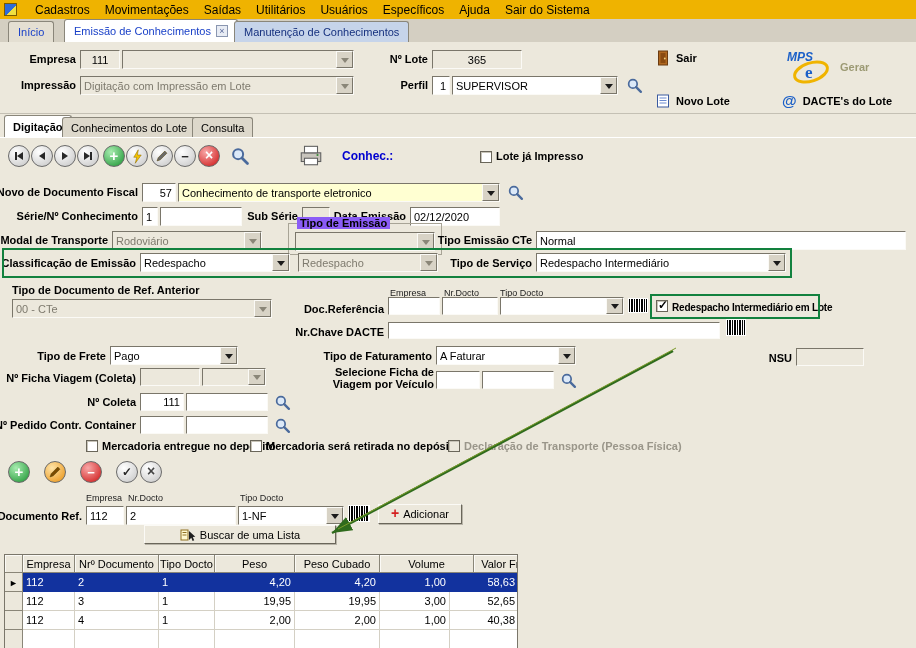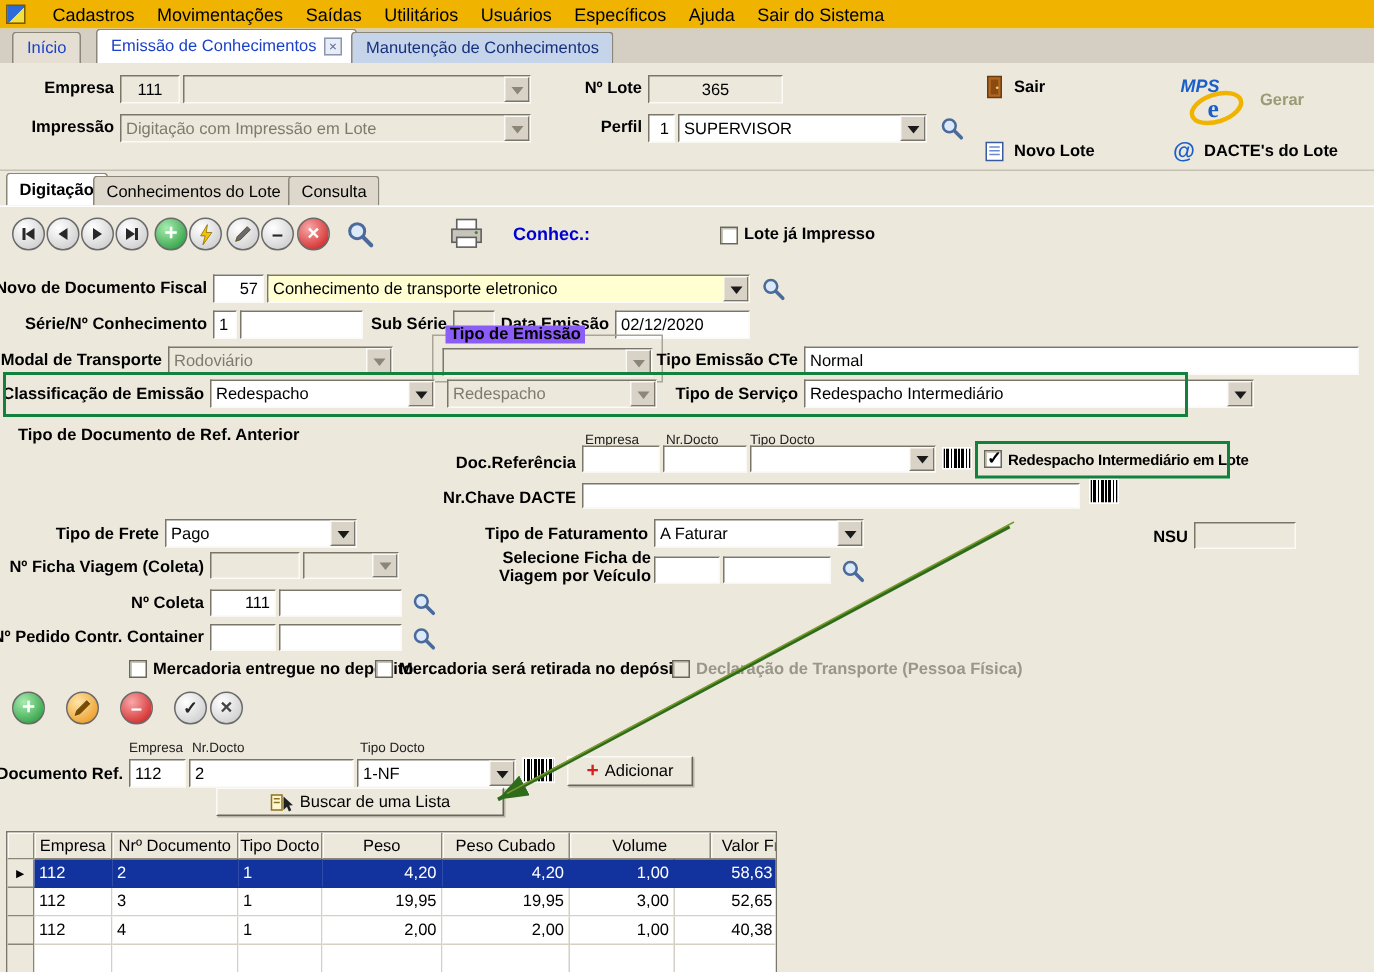--- a/index.html
+++ b/index.html
@@ -289,26 +289,30 @@
     <div class="lbl ra" style="right:780px;top:119px">Classificação de Emissão</div>
     <div class="fld combo" style="left:140px;top:115px;width:150px">
         <span class="val">Redespacho</span>
         <span class="dd"></span>
       </div>
     <div class="fld combo dis" style="left:298px;top:115px;width:140px">
         <span class="val">Redespacho</span>
         <span class="dd"></span>
       </div>
     <div class="lbl ra" style="right:384px;top:119px">Tipo de Serviço</div>
-    <div class="fld combo" style="left:536px;top:115px;width:300px">
+    <div class="fld combo" style="left:536px;top:115px;width:250px">
         <span class="val">Redespacho Intermediário</span>
         <span class="dd"></span>
       </div>
 
     <div class="lbl" style="left:12px;top:146px">Tipo de Documento de Ref. Anterior</div>
+    <div class="fld combo dis" style="left:12px;top:161px;width:260px">
+        <span class="val">00 - CTe</span>
+        <span class="dd"></span>
+      </div>
     <div class="lbl ra" style="right:532px;top:165px">Doc.Referência</div>
     <div class="tiny" style="left:390px;top:150px">Empresa</div>
     <div class="tiny" style="left:444px;top:150px">Nr.Docto</div>
     <div class="tiny" style="left:500px;top:150px">Tipo Docto</div>
     <div class="fld" style="left:388px;top:159px;width:52px;height:18px"></div>
     <div class="fld" style="left:442px;top:159px;width:56px;height:18px"></div>
     <div class="fld combo" style="left:500px;top:159px;width:124px;height:18px">
         <span class="val"></span>
         <span class="dd"></span>
       </div>

